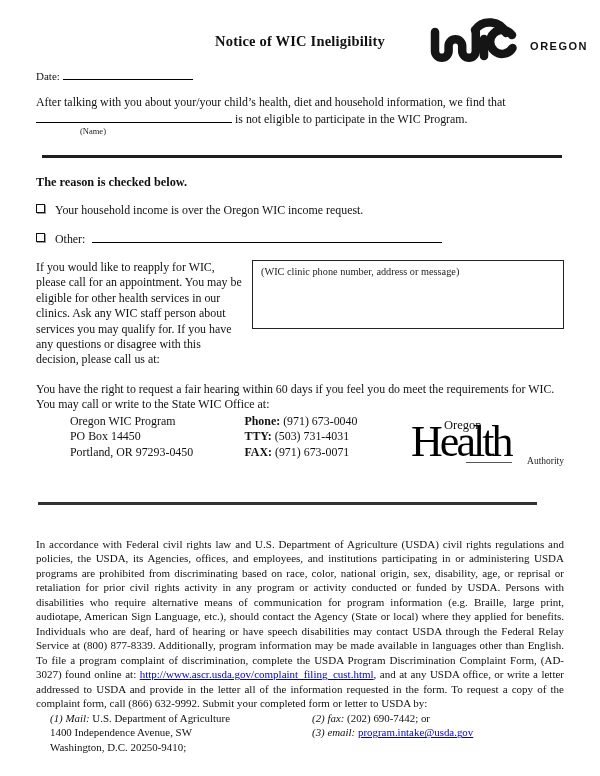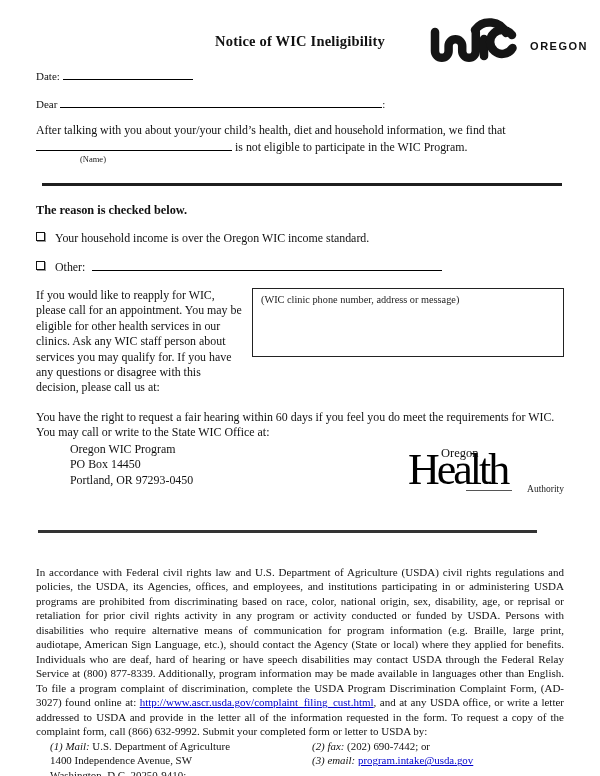--- a/index.html
+++ b/index.html
@@ -75,56 +75,57 @@
     <span class="wic-region">OREGON</span>
   </div>
 
   <h1 class="title">Notice of WIC Ineligibility</h1>
 
   <div class="field-row date-row">
     <span>Date:</span>
     <span class="fill-line date-line"></span>
   </div>
 
-  <div class="field-row dear-row">
-    <span>Dear</span>
-    <span class="fill-line dear-line"></span><span>:</span>
-  </div>
 
   <p class="intro">
     <span>After talking with you about your/your child’s health, diet and household information, we find that</span><br>
     <span class="name-wrap"><span class="fill-line name-line"></span><span class="name-caption">(Name)</span></span><span> is not eligible to participate in the WIC Program.</span>
   </p>
 
   <div class="rule rule1"></div>
 
   <div class="reason-heading">The reason is checked below.</div>
 
   <div class="option">
-    <span class="checkbox"></span><span>Your household income is over the Oregon WIC income standard.</span>
+    <span class="checkbox"></span><span>Your household income is over the Oregon WIC income request.</span>
   </div>
   <div class="option">
     <span class="checkbox"></span><span>Other:</span>
     <span class="fill-line other-line"></span>
   </div>
 
   <div class="two-col">
     <p class="reapply">If you would like to reapply for WIC, please call for an appointment. You may be eligible for other health services in our clinics. Ask any WIC staff person about services you may qualify for. If you have any questions or disagree with this decision, please call us at:</p>
     <div class="clinic-box">
       <span>(WIC clinic phone number, address or message)</span>
     </div>
   </div>
 
   <p class="hearing">You have the right to request a fair hearing within 60 days if you feel you do meet the requirements for WIC. You may call or write to the State WIC Office at:</p>
 
   <div class="contact-block">
     <div class="addr">
       <div>Oregon WIC Program</div>
       <div>PO Box 14450</div>
       <div>Portland, OR 97293-0450</div>
+    </div>
+    <div class="phones">
+      <div><b>Phone:</b> <span>(971) 673-0040</span></div>
+      <div><b>TTY:</b> <span>(503) 731-4031</span></div>
+      <div><b>FAX:</b> <span>(971) 673-0071</span></div>
     </div>
     <div class="oha-logo">
       <span class="oha-main">Health</span>
       <span class="oha-top">Oregon</span>
       <span class="oha-line"></span>
       <span class="oha-bottom">Authority</span>
     </div>
   </div>
 
   <div class="rule rule2"></div>

